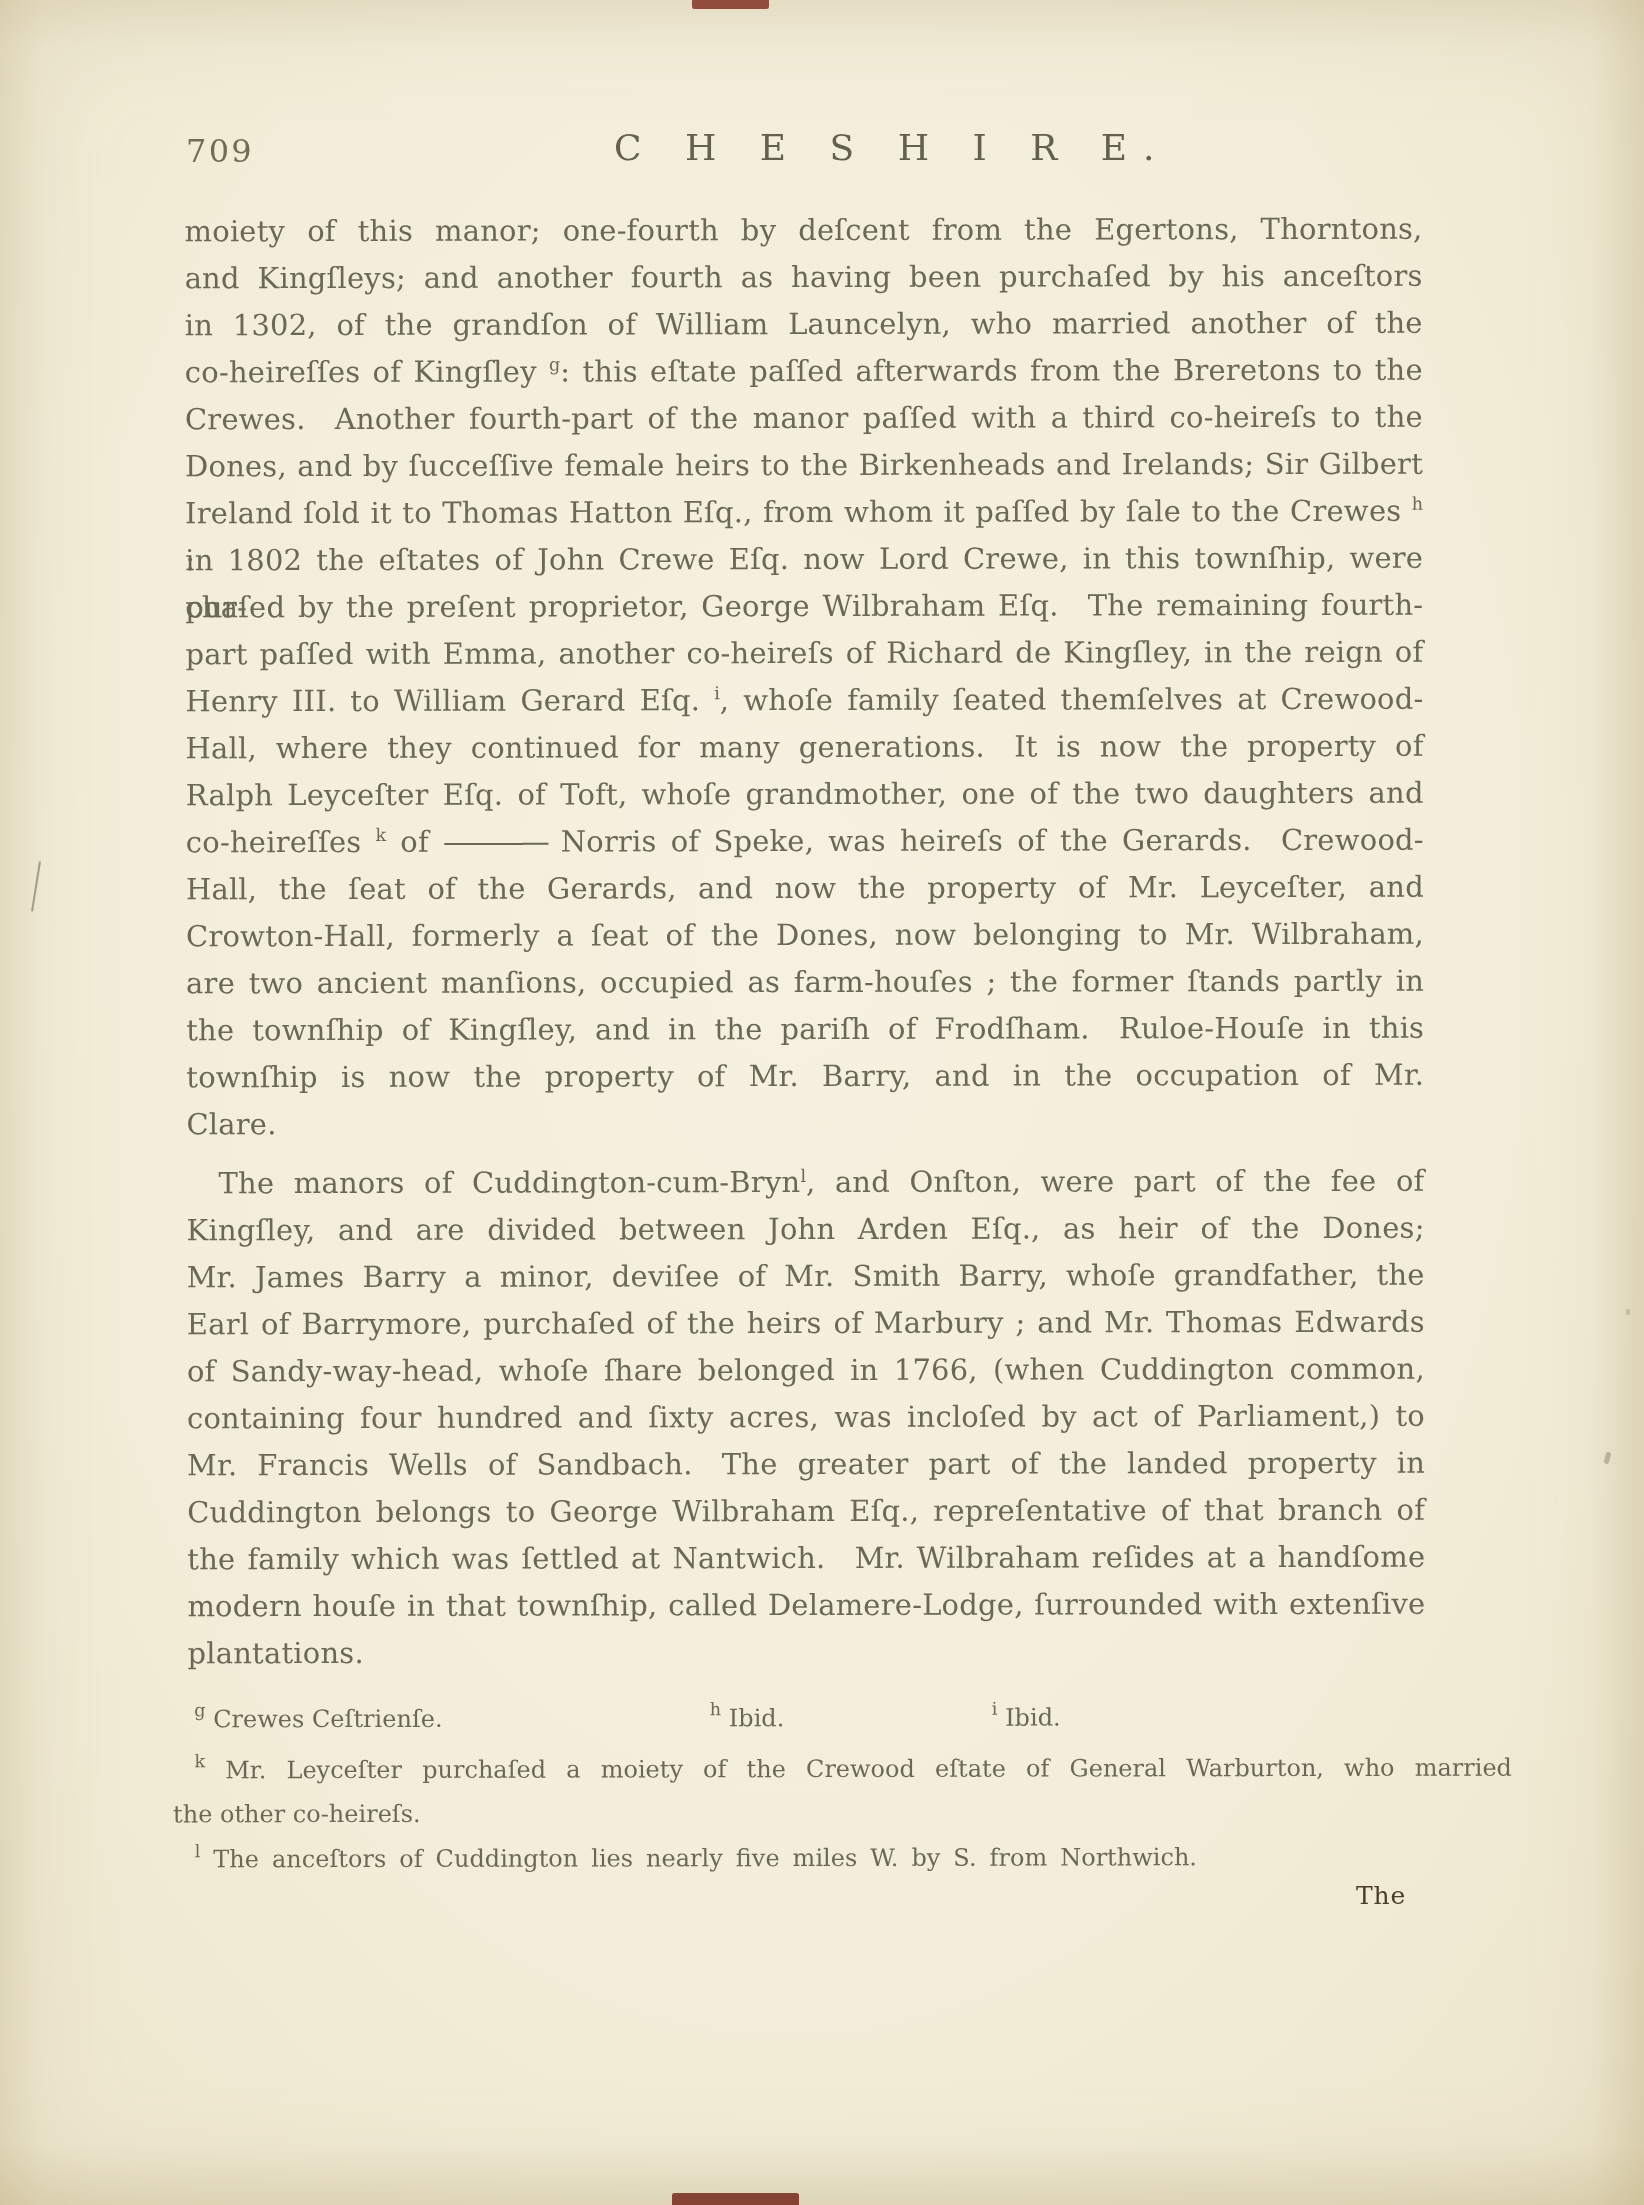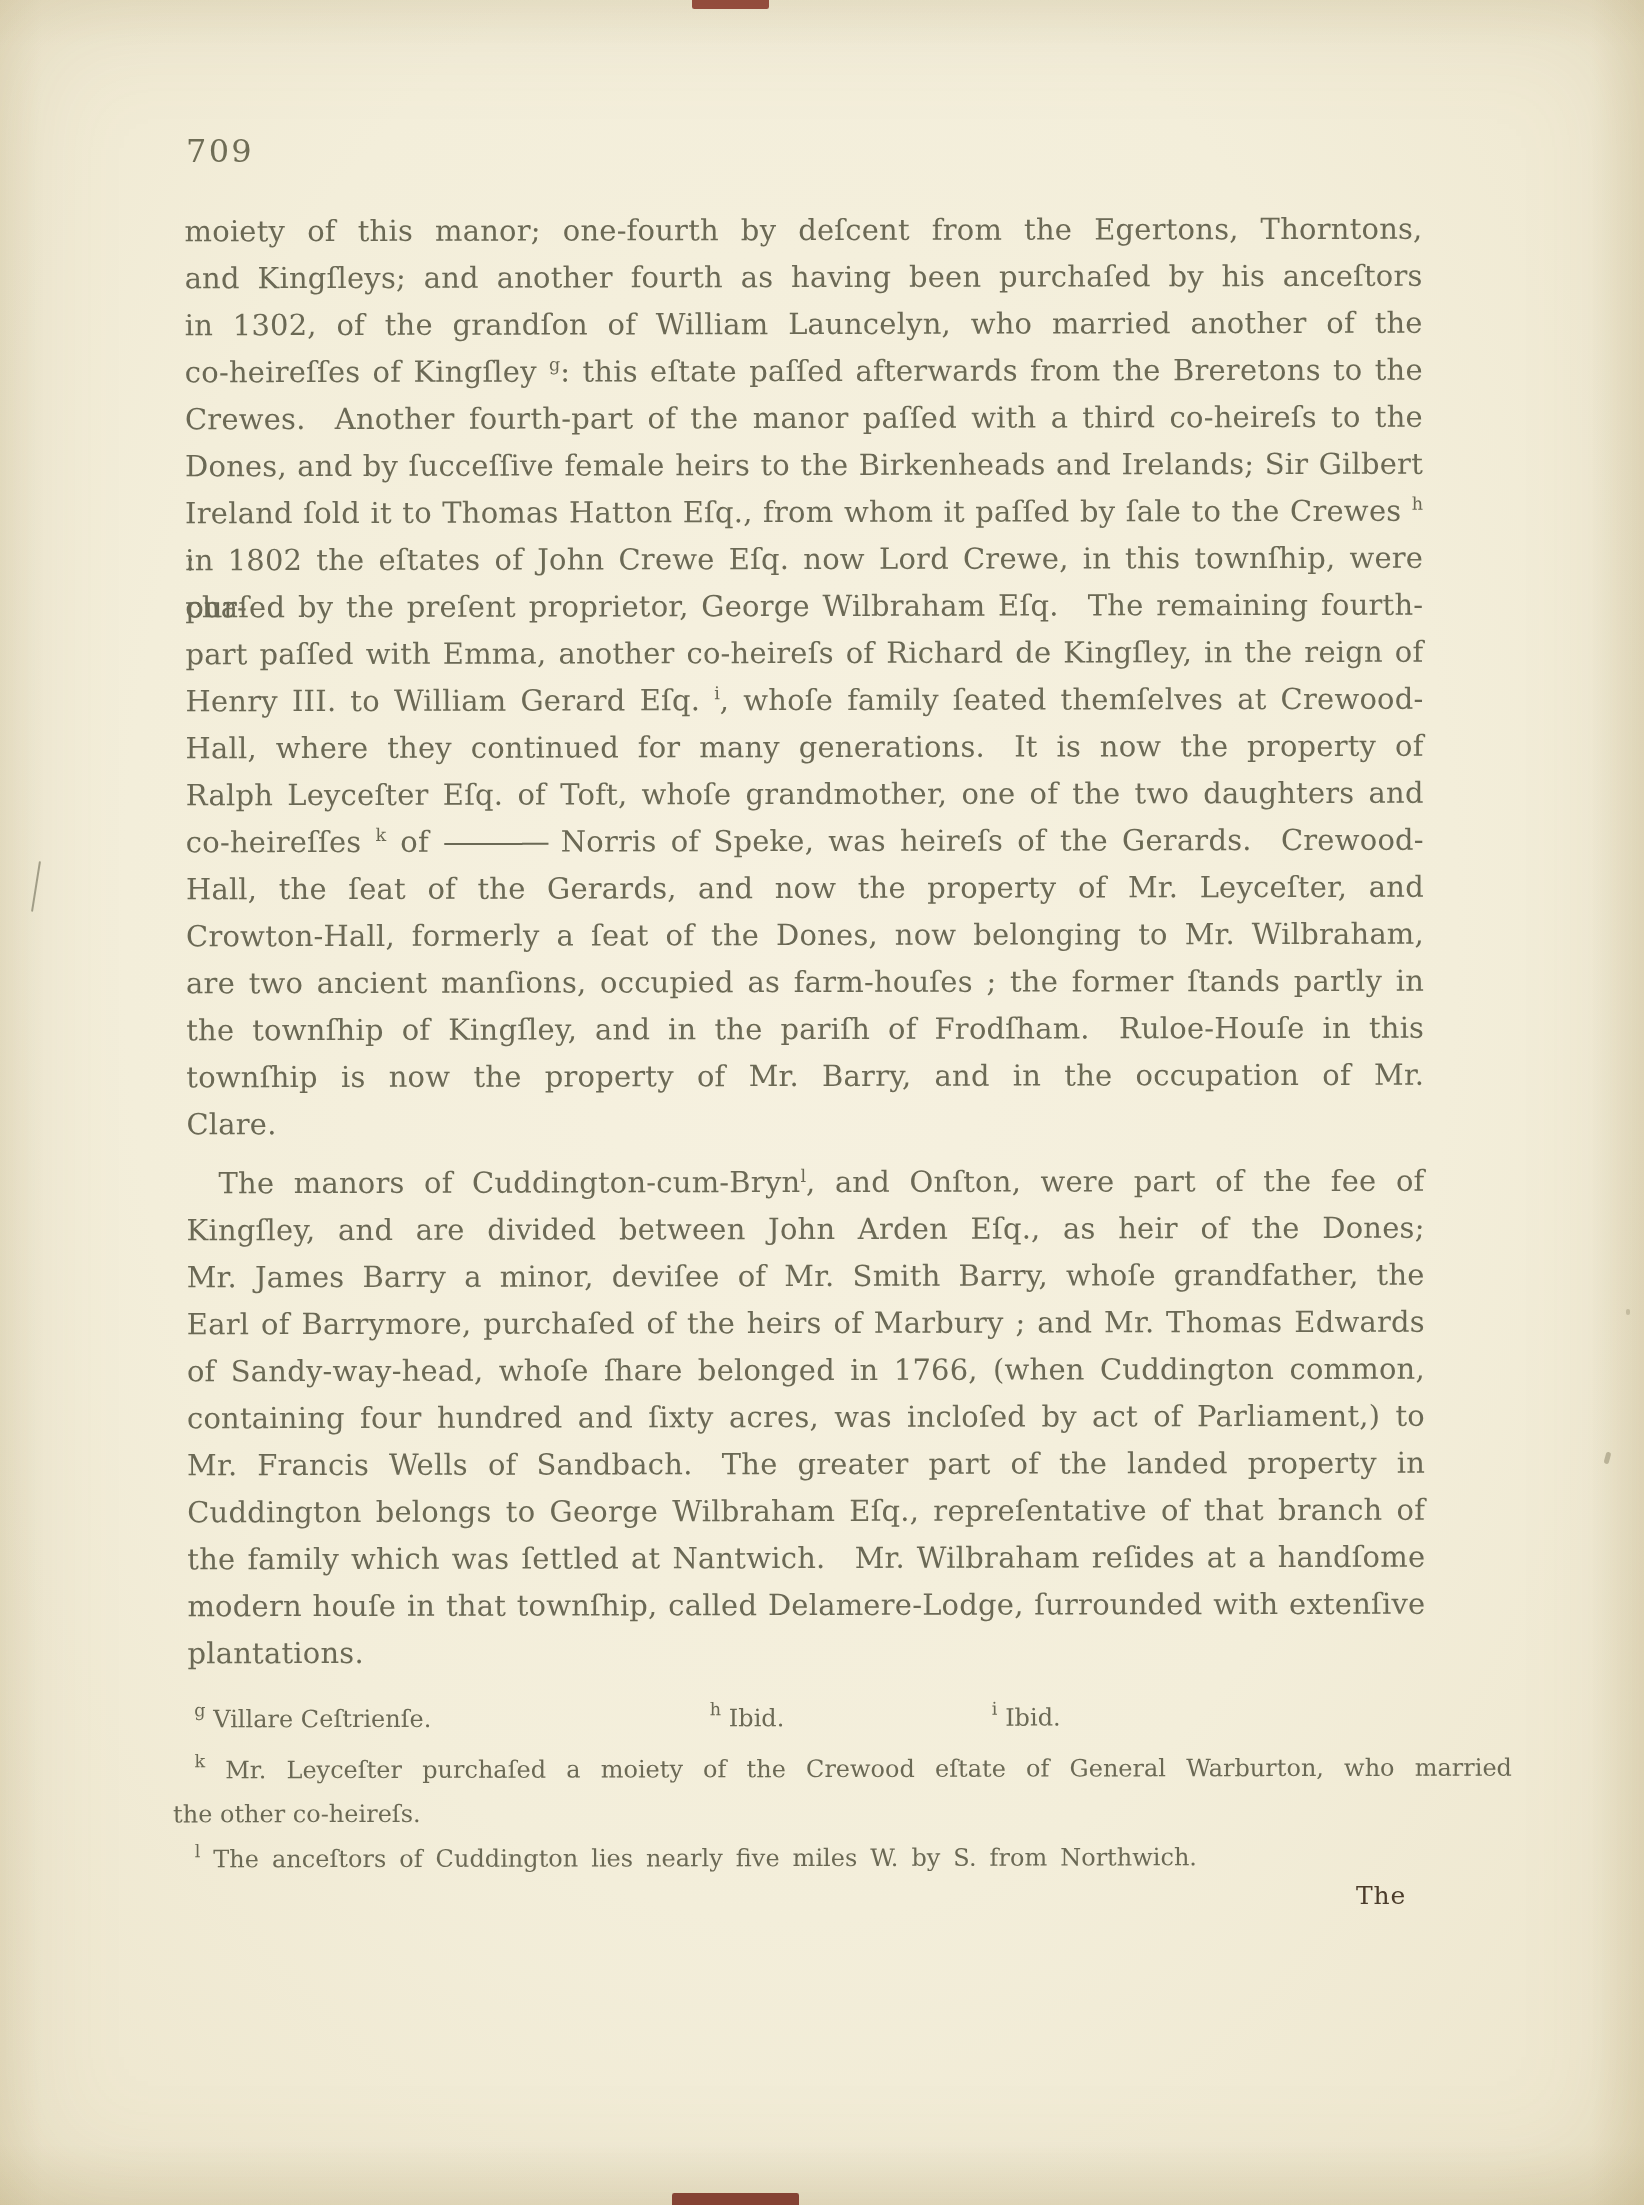--- a/index.html
+++ b/index.html
@@ -90,20 +90,21 @@
 
 <div class="page">
 
   <div class="mark-top"></div>
   <div class="mark-bottom"></div>
   <div class="pen-stroke"></div>
   <div class="speck s1"></div>
   <div class="speck s2"></div>
 
   <div class="pagenum">709</div>
+  <div class="runtitle">C H E S H I R E.</div>
 
   <div class="textblock">
 
     <div>
       <div class="bl j">moiety of this manor; one-fourth by deſcent from the Egertons, Thorntons,</div>
       <div class="bl j">and Kingſleys; and another fourth as having been purchaſed by his anceſtors</div>
       <div class="bl j">in 1302, of the grandſon of William Launcelyn, who married another of the</div>
       <div class="bl j"><span>co-heireſſes of Kingſley </span><span class="sup">g</span><span>: this eſtate paſſed afterwards from the Breretons to the</span></div>
       <div class="bl j">Crewes. Another fourth-part of the manor paſſed with a third co-heireſs to the</div>
       <div class="bl j">Dones, and by ſucceſſive female heirs to the Birkenheads and Irelands; Sir Gilbert</div>
@@ -133,21 +134,21 @@
       <div class="bl j">Mr. Francis Wells of Sandbach. The greater part of the landed property in</div>
       <div class="bl j">Cuddington belongs to George Wilbraham Eſq., repreſentative of that branch of</div>
       <div class="bl j">the family which was ſettled at Nantwich. Mr. Wilbraham reſides at a handſome</div>
       <div class="bl j">modern houſe in that townſhip, called Delamere-Lodge, ſurrounded with extenſive</div>
       <div class="bl last">plantations.</div>
     </div>
   </div>
 
   <div class="footnotes">
     <div class="fnrow1">
-      <span class="fncol c1"><span class="sup">g</span><span> Villare Ceſtrienſe.</span></span>
+      <span class="fncol c1"><span class="sup">g</span><span> Crewes Ceſtrienſe.</span></span>
       <span class="fncol c2"><span class="sup">h</span><span> Ibid.</span></span>
       <span class="fncol c3"><span class="sup">i</span><span> Ibid.</span></span>
     </div>
     <div class="fnline fnjust fnind"><span class="sup">k</span><span> Mr. Leyceſter purchaſed a moiety of the Crewood eſtate of General Warburton, who married</span></div>
     <div class="fnline fnlast">the other co-heireſs.</div>
     <div class="fnline fn5 fnind"><span class="sup">l</span><span> The anceſtors of </span><span class="it">Cuddington</span><span> lies nearly five miles W. by S. from Northwich.</span></div>
   </div>
 
   <div class="catchword">The</div>
 

